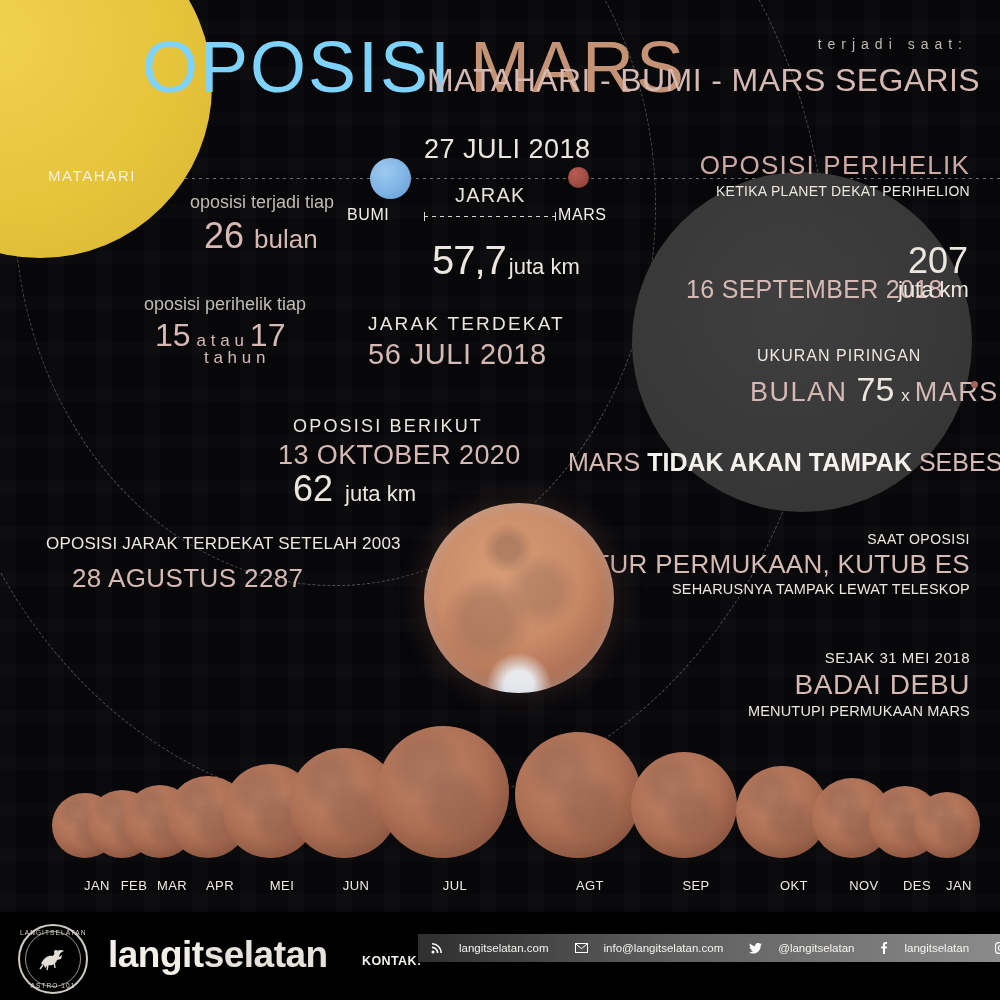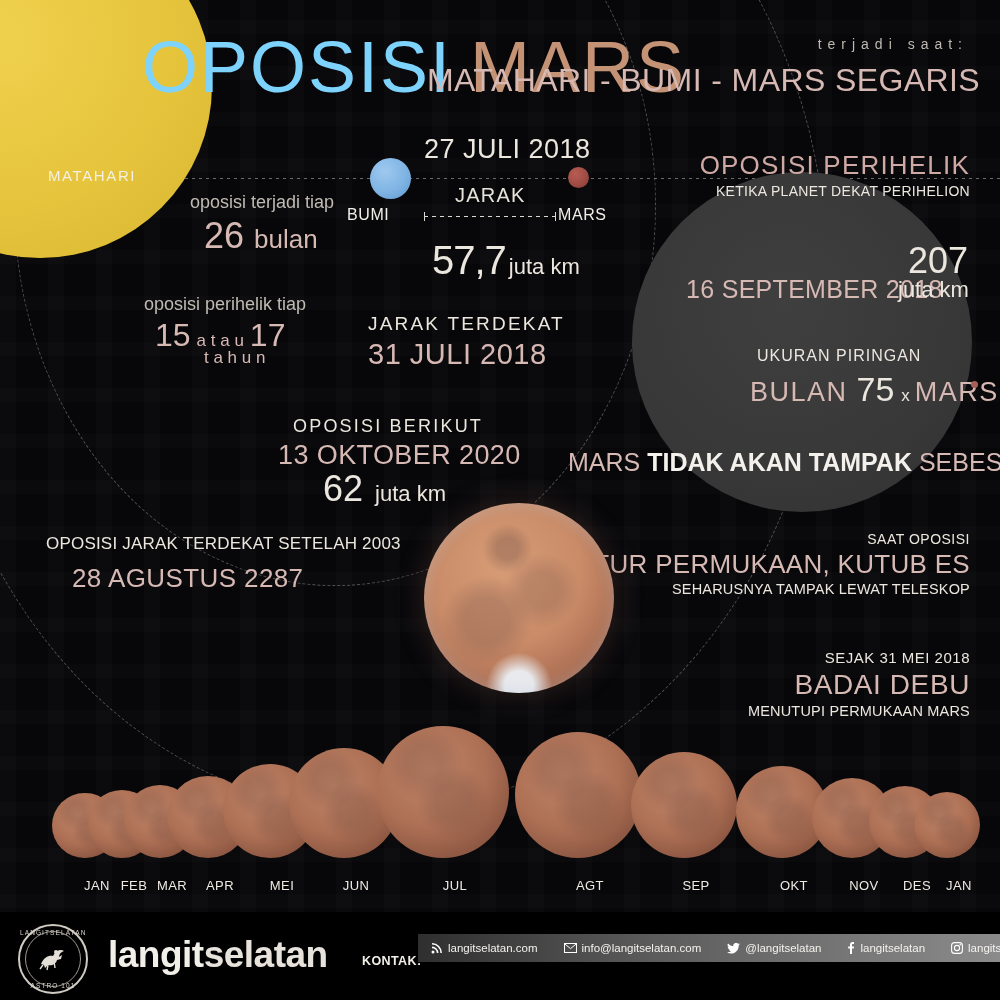--- a/index.html
+++ b/index.html
@@ -100,21 +100,21 @@
   #logo .arc-top{top:3px;}
   #logo .arc-bot{bottom:3px;}
   #brand{position:absolute;left:108px;top:22px;font-size:37px;letter-spacing:-.5px;}
   #brand .b1{color:#f2efe9;font-weight:700;}
   #brand .b2{color:#e7e3dc;font-weight:700;margin-top:44px;}
   #kontak{position:absolute;left:362px;top:42px;color:#f2efe9;font-size:12.5px;
      font-weight:700;letter-spacing:.4px;}
   #linkbar{position:absolute;left:418px;top:934px;width:582px;height:28px;
      background:linear-gradient(90deg,#2f2f2f 0%,#5d5d5d 42%,#8b8b8b 100%);
      display:flex;align-items:center;}
-  .lnk{display:flex;align-items:center;gap:5px;padding:0 13px;color:#f4f2ee;
+  .lnk{display:flex;align-items:center;gap:16px;padding:0 13px;color:#f4f2ee;
      font-size:11.5px;white-space:nowrap;}
   .lnk svg{display:block;}
 </style>
 </head>
 <body>
 
 <div id="poster">
   <div id="bgtex"></div>
 
   <div class="abs orbit" id="orbit1"></div>
@@ -159,25 +159,25 @@
     <span class="rose thin" style="font-size:36px;">26</span><span class="rose thin" style="font-size:26px;margin-left:10px;">bulan</span>
   </div>
 
   <div class="t dim" style="left:144px;top:294px;font-size:18px;">oposisi perihelik tiap</div>
   <div class="t" style="left:155px;top:317px;">
     <span class="rose thin" style="font-size:32px;">15</span><span class="rose" style="font-size:17px;margin:0 6px;">a t a u</span><span class="rose thin" style="font-size:32px;">17</span>
   </div>
   <div class="t rose" style="left:204px;top:348px;font-size:17px;">t a h u n</div>
 
   <div class="t light sp2" style="left:368px;top:313px;font-size:19px;">JARAK TERDEKAT</div>
-  <div class="t rose thin" style="left:368px;top:338px;font-size:29px;letter-spacing:.5px;">31 JULI 2018</div>
+  <div class="t rose thin" style="left:368px;top:338px;font-size:29px;letter-spacing:.5px;">56 JULI 2018</div>
 
   <div class="t light sp2" style="left:293px;top:416px;font-size:18px;">OPOSISI BERIKUT</div>
   <div class="t rose thin" style="left:278px;top:440px;font-size:27px;letter-spacing:.4px;">13 OKTOBER 2020</div>
-  <div class="t" style="left:293px;top:468px;margin-left:30px;">
+  <div class="t" style="left:293px;top:468px;">
     <span class="light thin" style="font-size:36px;">62</span><span class="light thin" style="font-size:22px;margin-left:12px;">juta km</span>
   </div>
 
   <div class="t light" style="left:46px;top:534px;font-size:17px;letter-spacing:.2px;">OPOSISI JARAK TERDEKAT SETELAH 2003</div>
   <div class="t rose thin" style="left:72px;top:563px;font-size:26px;letter-spacing:.4px;">28 AGUSTUS 2287</div>
 
   <div class="t light thin" style="left:908px;top:240px;font-size:36px;">207</div>
   <div class="t rose thin" style="left:686px;top:275px;font-size:25px;letter-spacing:.3px;">16 SEPTEMBER 2018</div>
   <div class="t light thin" style="left:898px;top:277px;font-size:22px;">juta km</div>
 

